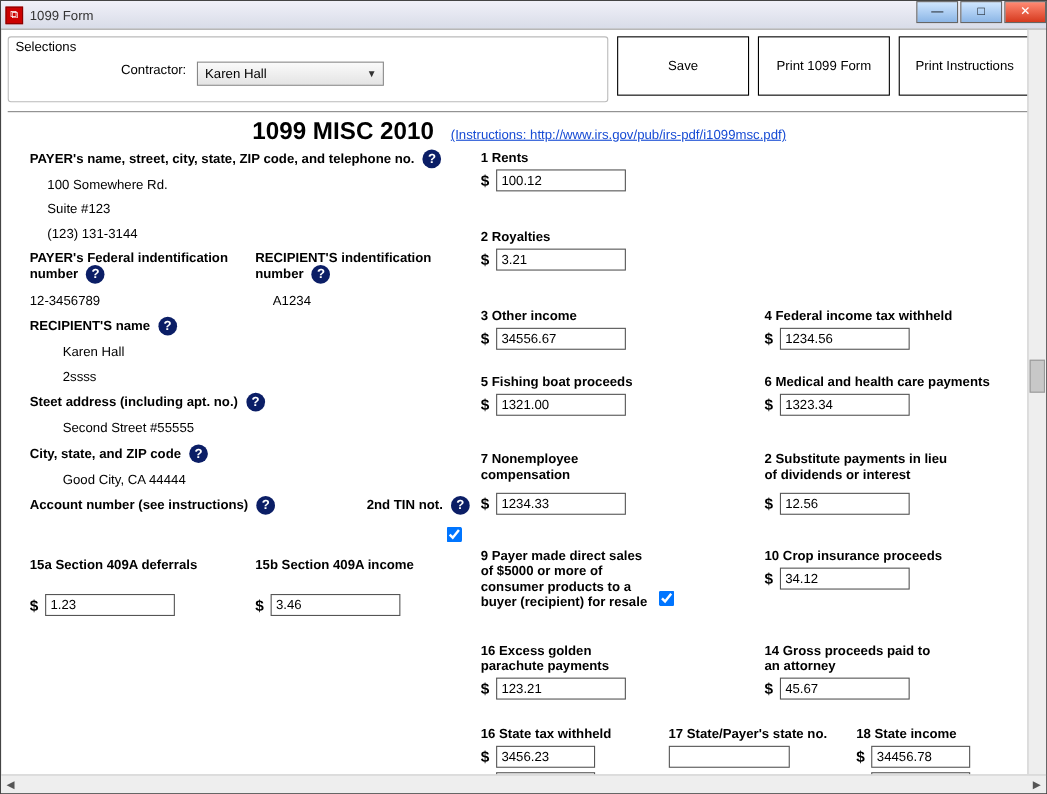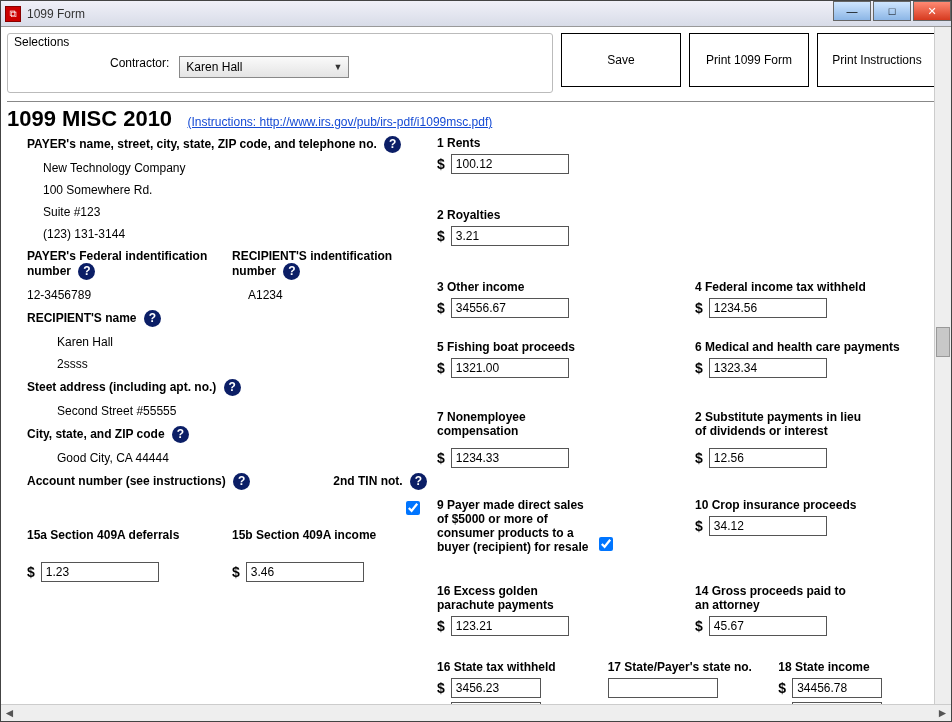--- a/index.html
+++ b/index.html
@@ -121,20 +121,21 @@
   background:#fff;
   display:flex;align-items:center;justify-content:center;
   cursor:pointer;
 }
 .form-area {
   border-top:1px solid #888;
   margin-top:8px;
   padding-top:4px;
 }
 .form-title-row {
+  text-align:center;
   position:relative;
   margin-bottom:4px;
 }
 .form-title {
   font-size:22px;
   font-weight:bold;
   display:inline-block;
 }
 .instr-link {
   font-size:12px;
@@ -230,21 +231,20 @@
           <span class="form-title">1099 MISC 2010</span>
           <a class="instr-link">(Instructions: http://www.irs.gov/pub/irs-pdf/i1099msc.pdf)</a>
         </div>
 
         <div class="cols">
 
           <div class="left-col">
             <div class="blk">
               <span class="lbl">PAYER's name, street, city, state, ZIP code, and telephone no.</span>
               <span class="help">?</span>
-              <div class="plain">New Technology Company</div>
               <div class="plain">100 Somewhere Rd.</div>
               <div class="plain">Suite #123</div>
               <div class="plain">(123) 131-3144</div>
             </div>
 
             <div class="tworow blk">
               <div>
                 <span class="lbl">PAYER's Federal indentification number</span>
                 <span class="help">?</span>
                 <div class="plain" style="margin-left:0">12-3456789</div>

